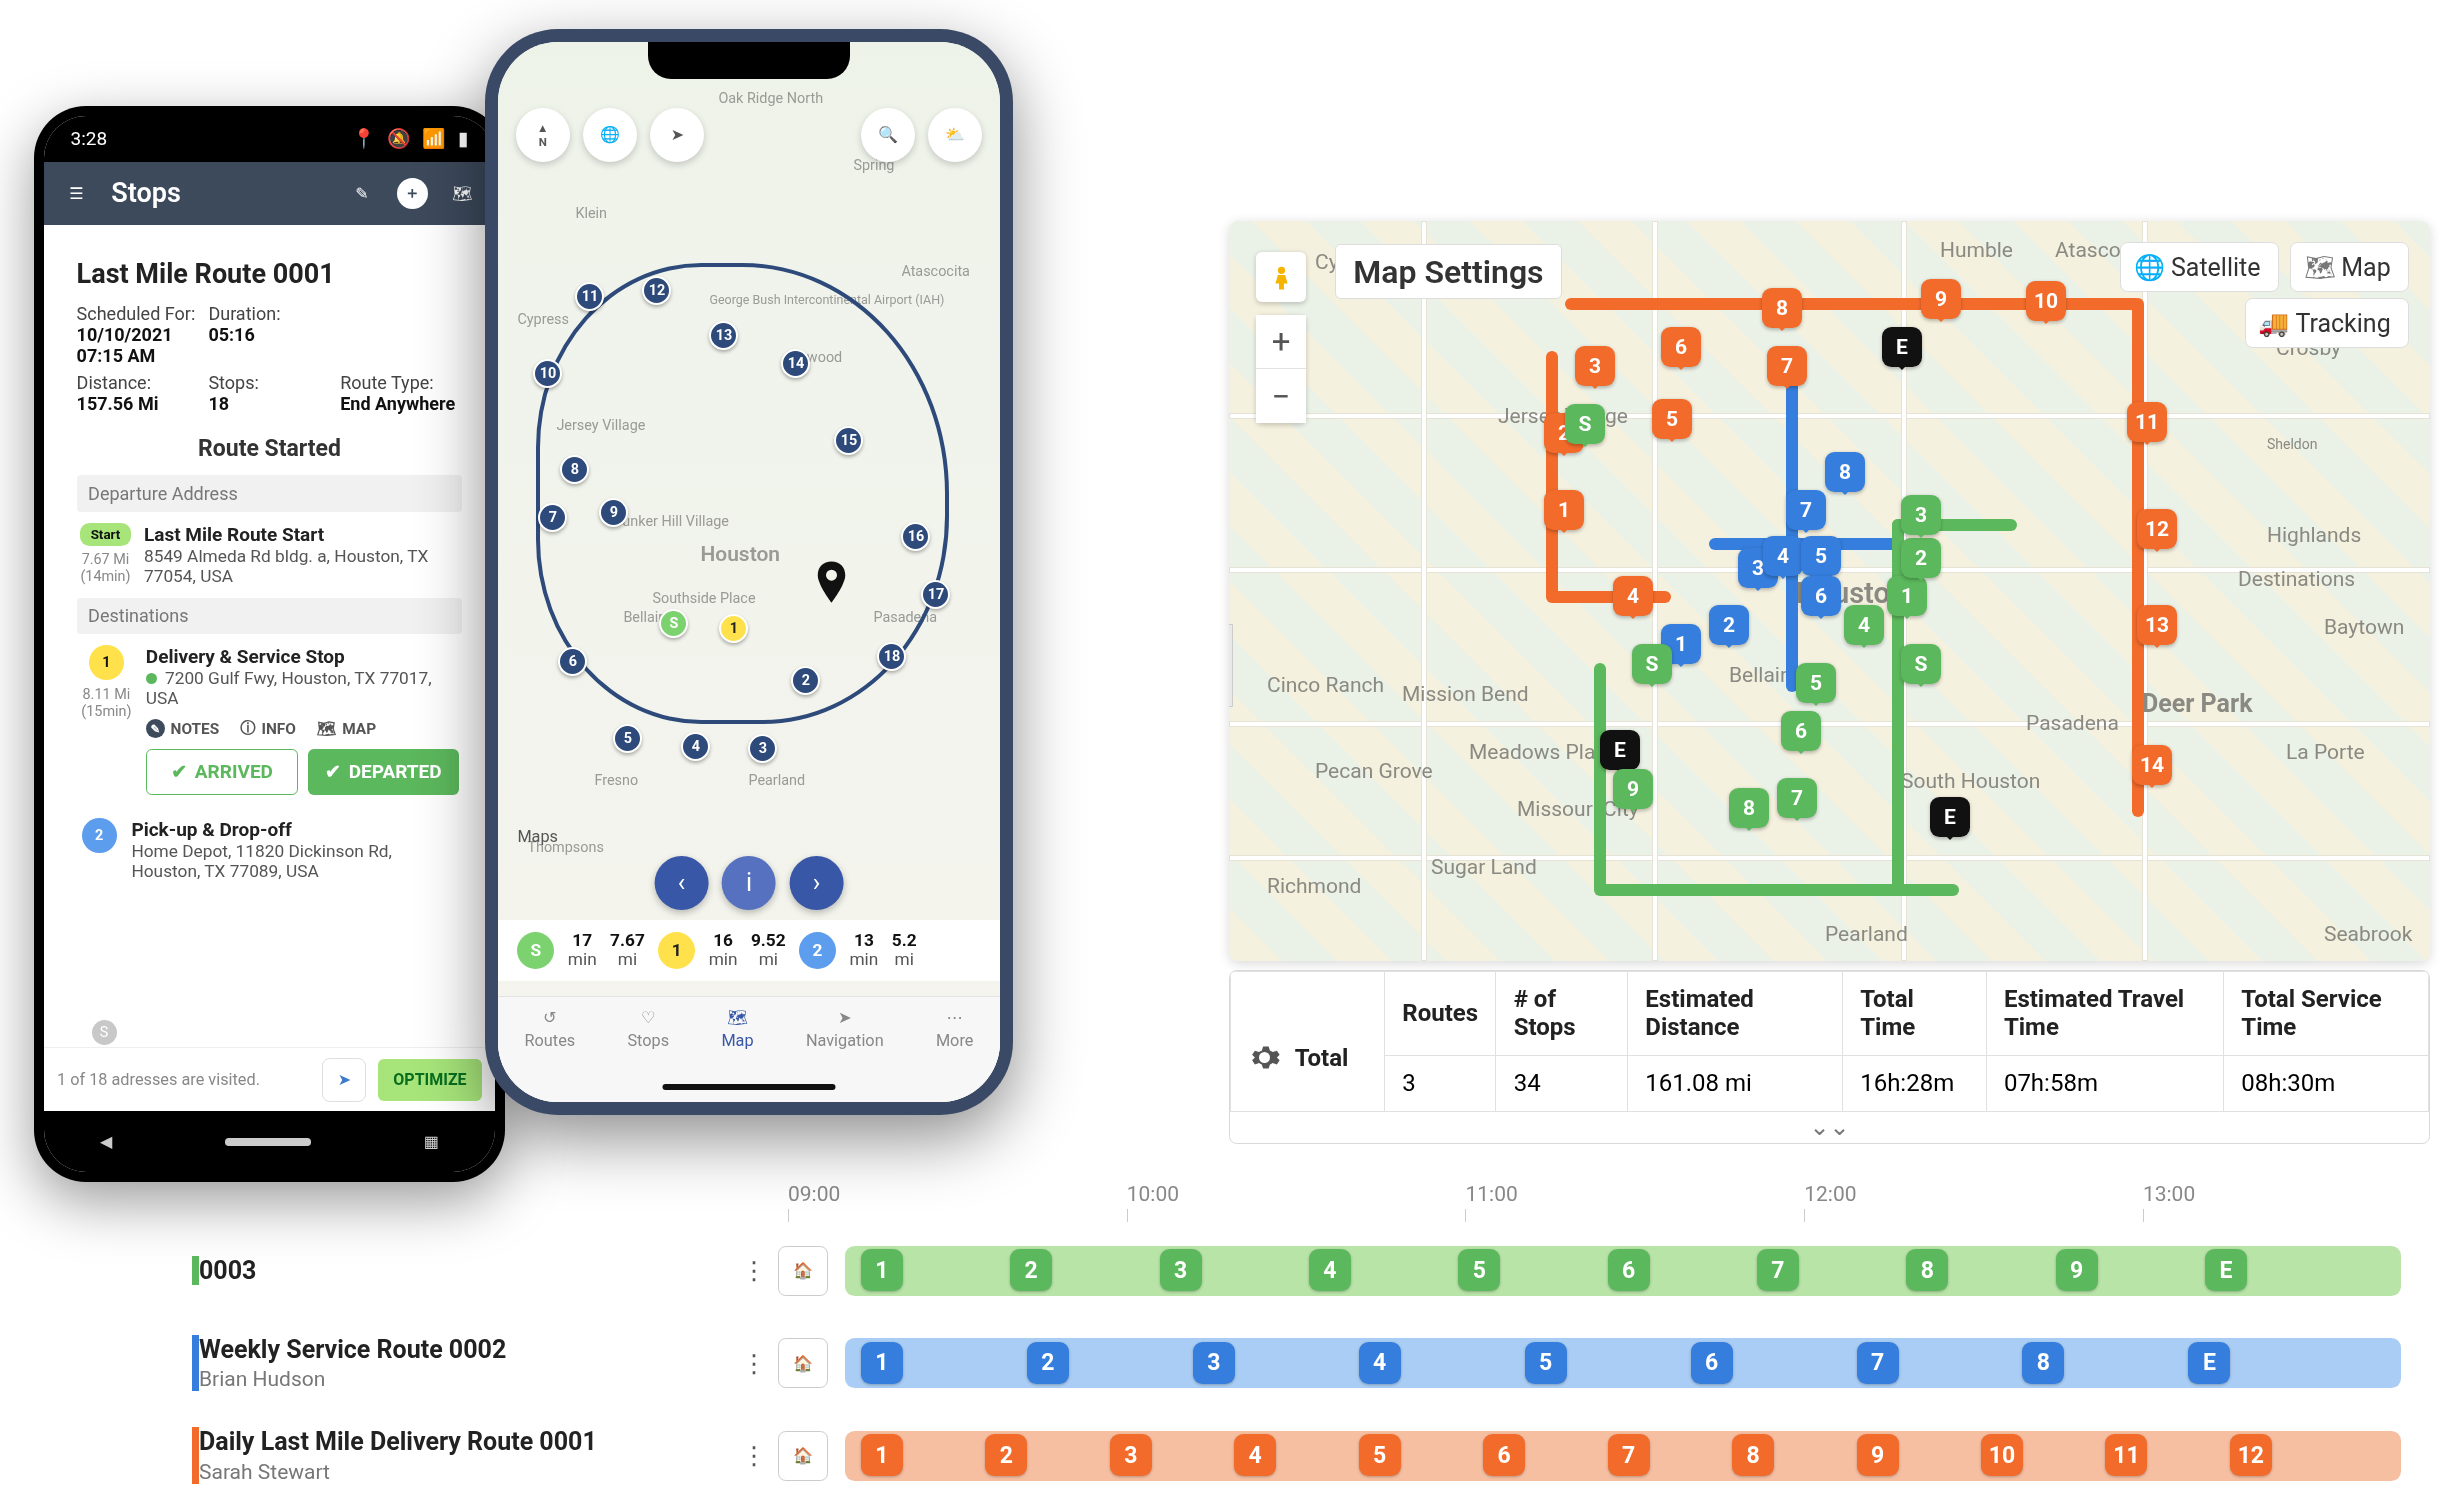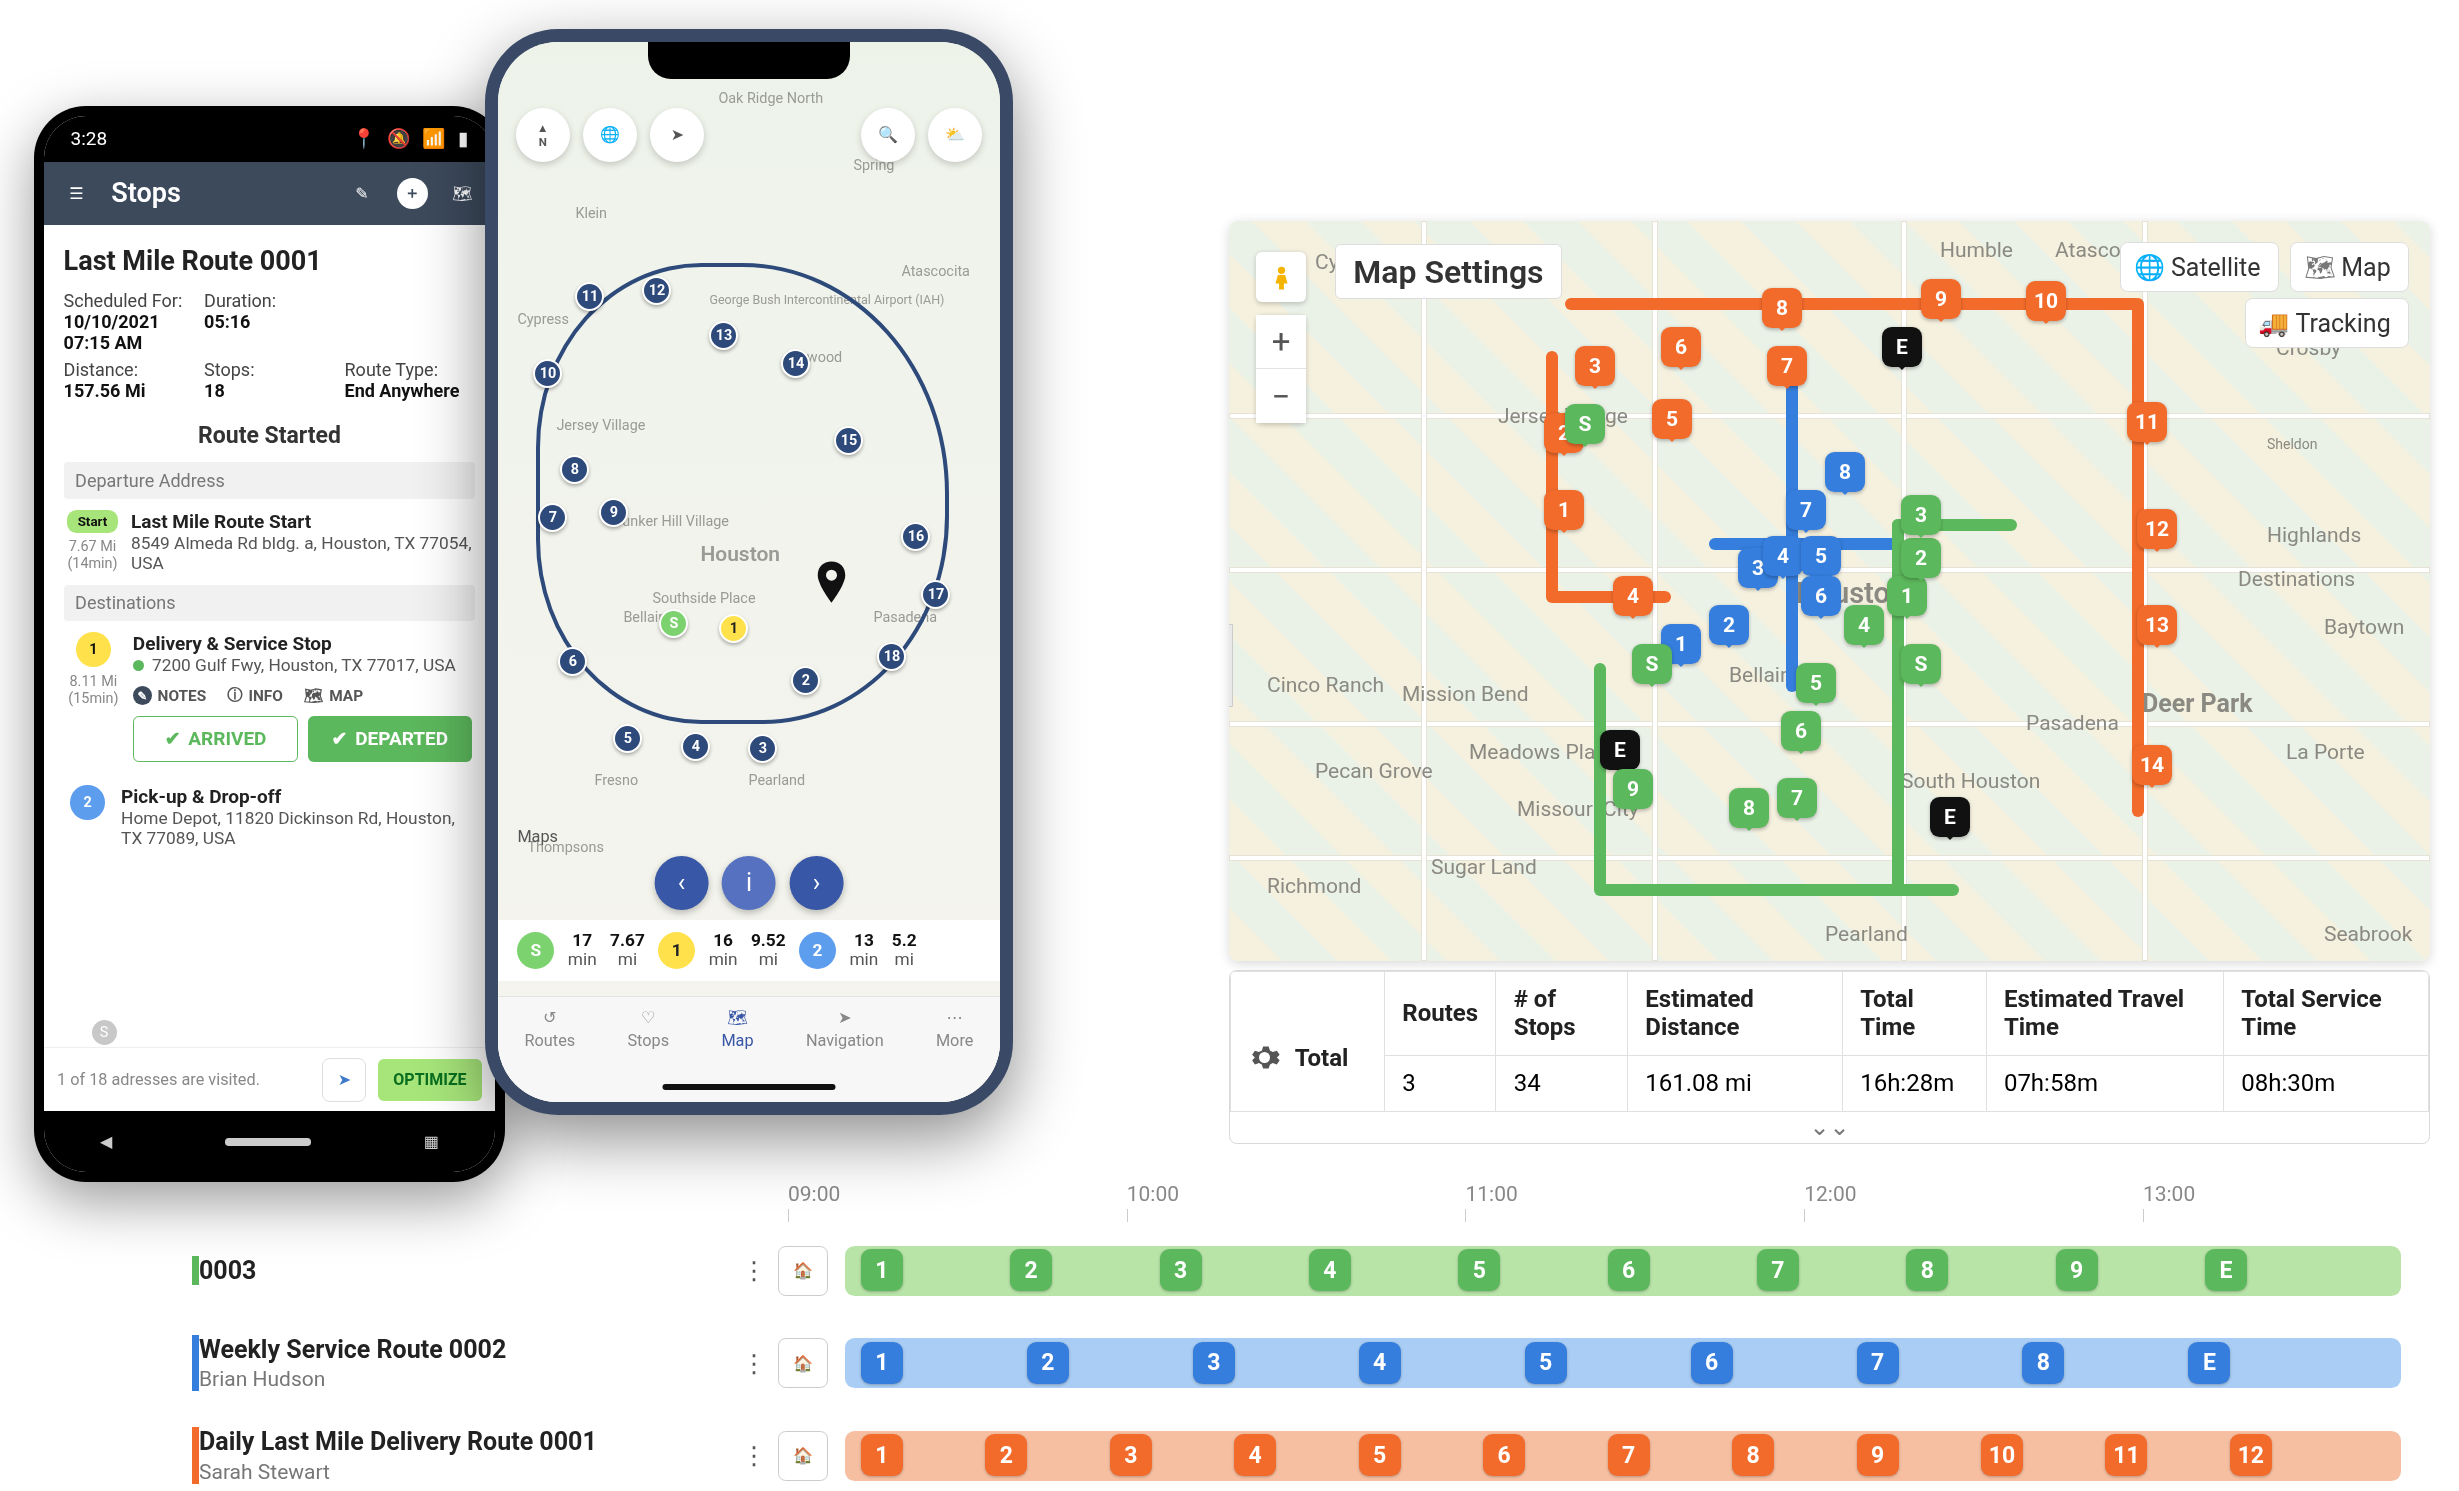--- a/index.html
+++ b/index.html
@@ -63,21 +63,21 @@
 .collapse-handle{position:absolute; left:-23px; top:403px; width:27px; height:83px; background:#e9e9ea; border:1px solid #ccc; border-radius:5.8px 0 0 5.8px; display:flex; align-items:center; justify-content:center; color:#888;}
 
 
 .android { position:absolute; left:34px; top:106px; width:471px; height:1076px; background:#000; border-radius:52px; padding:9.6px; box-shadow:0 19px 58px rgba(0,0,0,.4); z-index:8;}
 .android .screen{width:100%; height:100%; background:#fff; border-radius:42px; overflow:hidden; position:relative;}
 .and-status{height:46px; background:#000; color:#fff; font-size:19px; display:flex; align-items:center; justify-content:space-between; padding:0 27px;}
 .and-status .right{display:flex; gap:11.5px;}
 .and-topbar{height:63px; background:#3d4a5c; color:#fff; display:flex; align-items:center; padding:0 15.4px; gap:17.3px;}
 .and-topbar .title{flex:1; font-size:27px; font-weight:600;}
 .and-topbar .ic{width:35px;height:35px;display:flex;align-items:center;justify-content:center;}
-.and-body{padding:20px; font-size:19px; color:#222;}
+.and-body{padding:33px; font-size:19px; color:#222;}
 .and-h1{font-size:27px; font-weight:700; margin-bottom:13.4px;}
 .and-grid{display:grid; grid-template-columns:1fr 1fr 1fr; gap:5.8px 9.6px; font-size:18px;}
 .and-grid .lbl{color:#444;}
 .and-grid .val{font-weight:700; color:#111;}
 .rs{font-size:23px; font-weight:700; color:#333; text-align:center; margin:21px 0 13.4px;}
 .section-h{background:#f1f1f1; color:#777; padding:7.7px 11.5px; font-size:18px; border-radius:3.8px;}
 .stop-card{display:flex; gap:13.4px; padding:11.5px 3.8px;}
 .dist-col{width:52px; font-size:14.4px; color:#888; text-align:center;}
 .badge{width:35px;height:35px;border-radius:17.3px;color:#111;font-weight:700;display:flex;align-items:center;justify-content:center;margin:0 auto 5.8px;}
 .bg-start{background:#a7e57a;font-size:13.4px;padding:3.8px 7.7px;height:auto;width:auto;border-radius:9.6px;}

